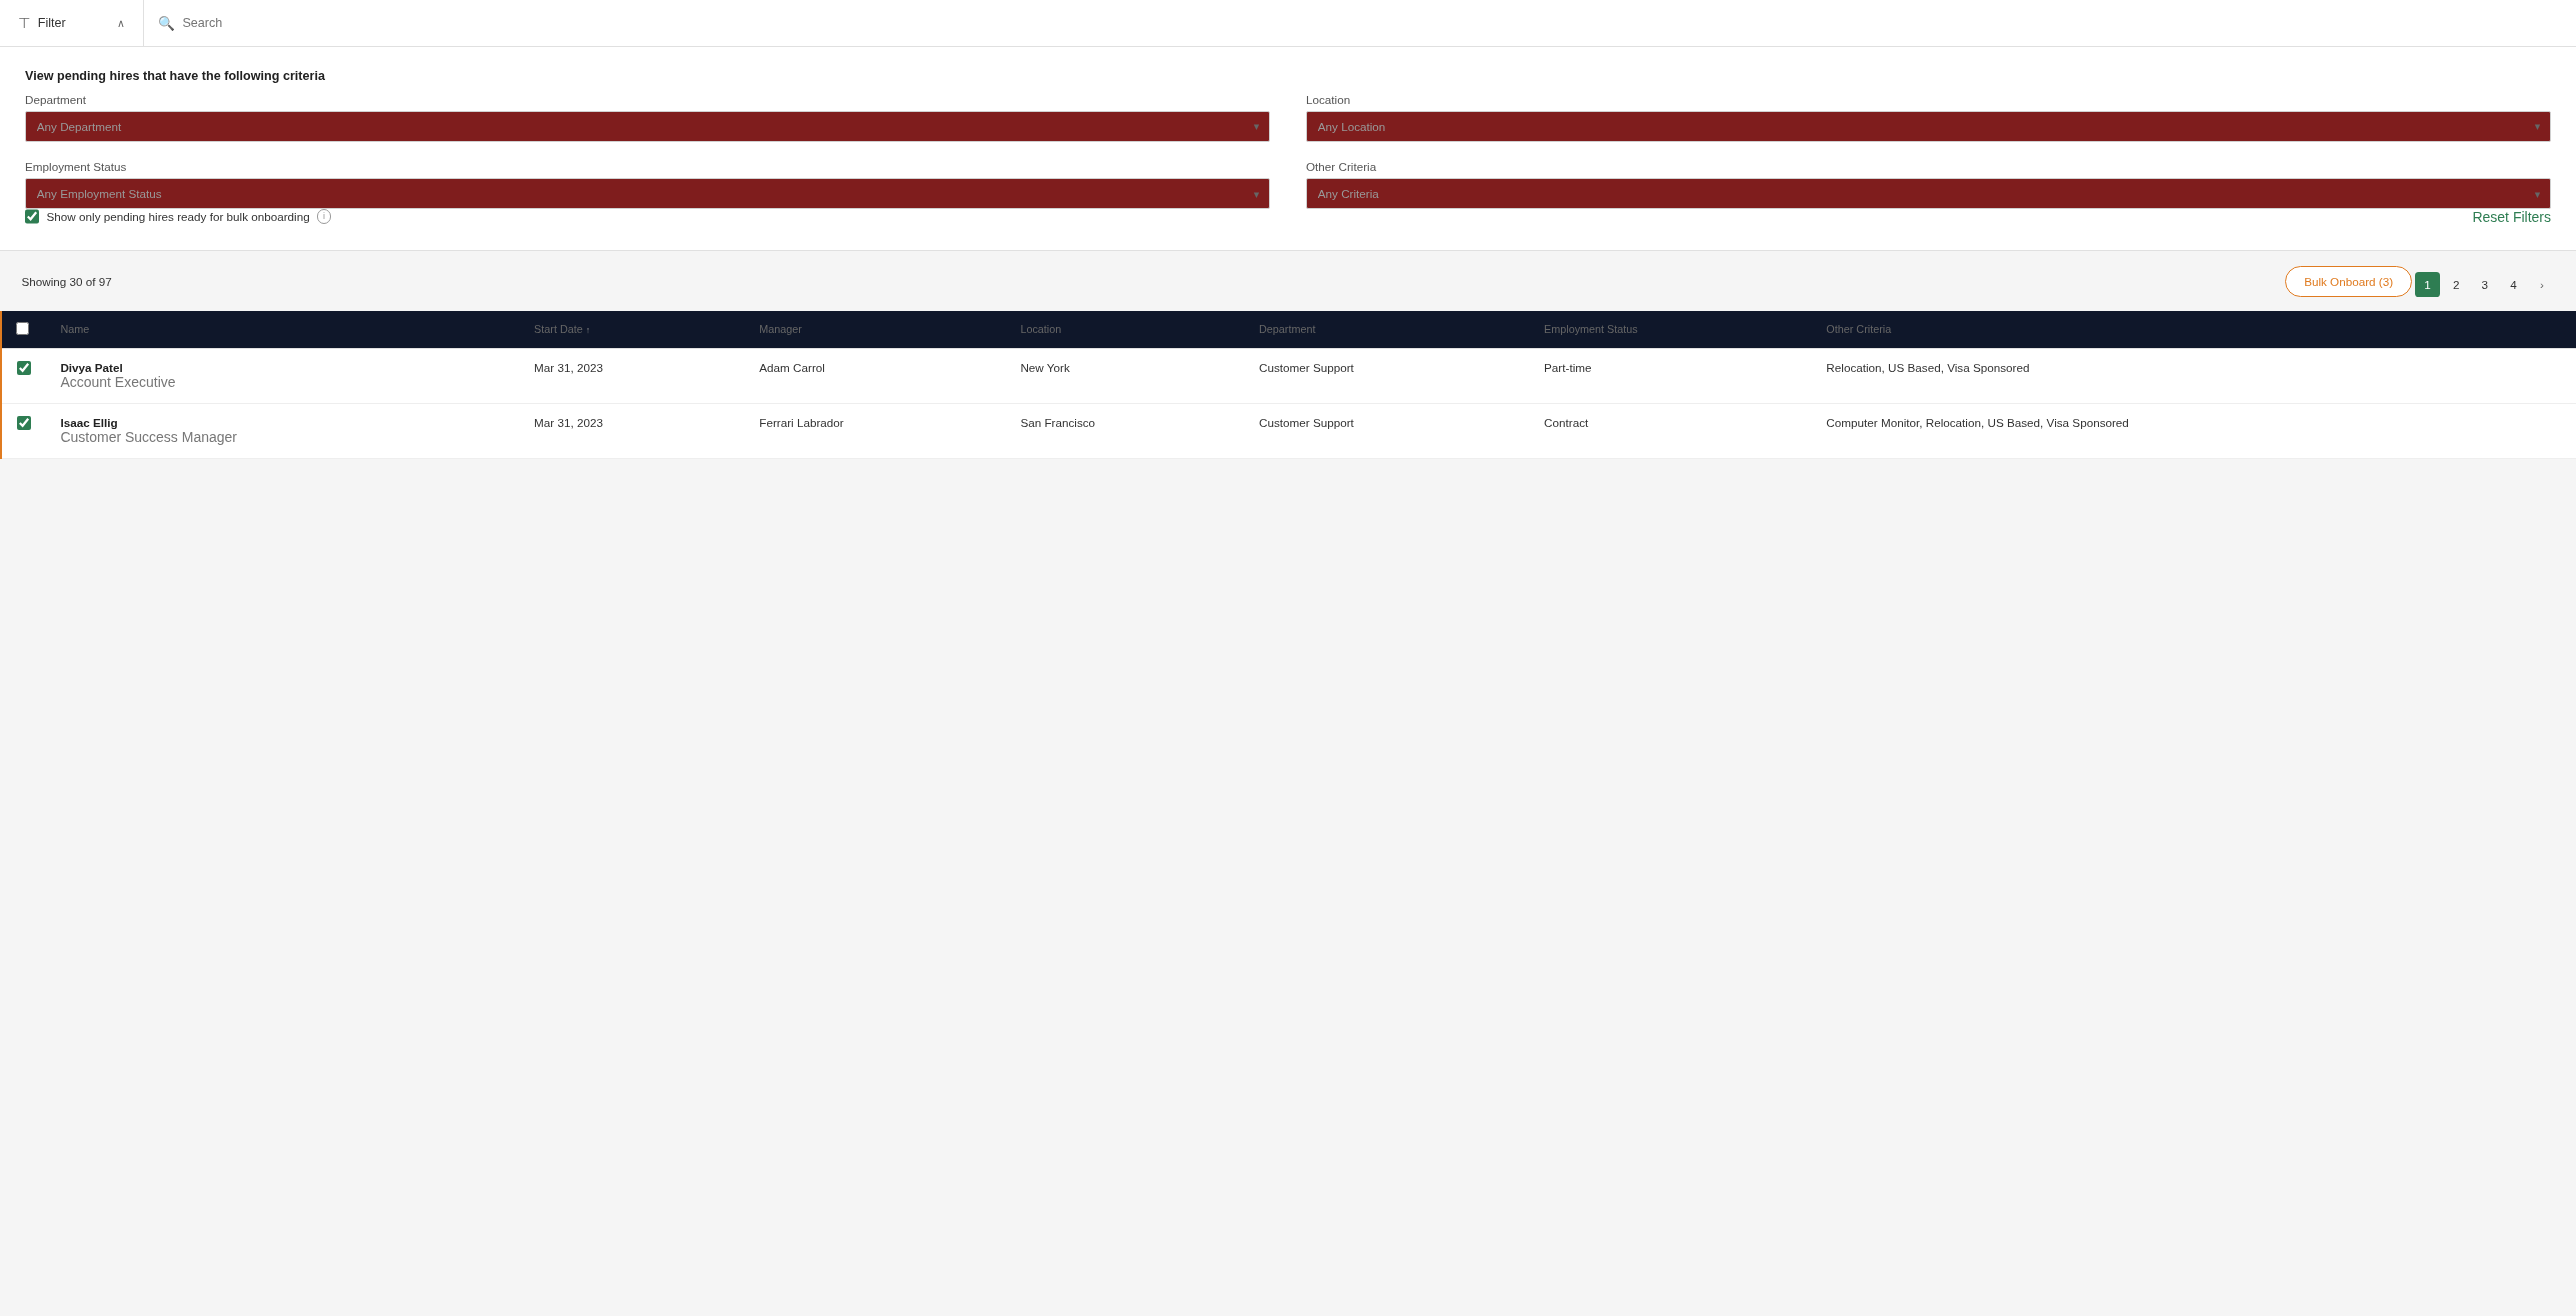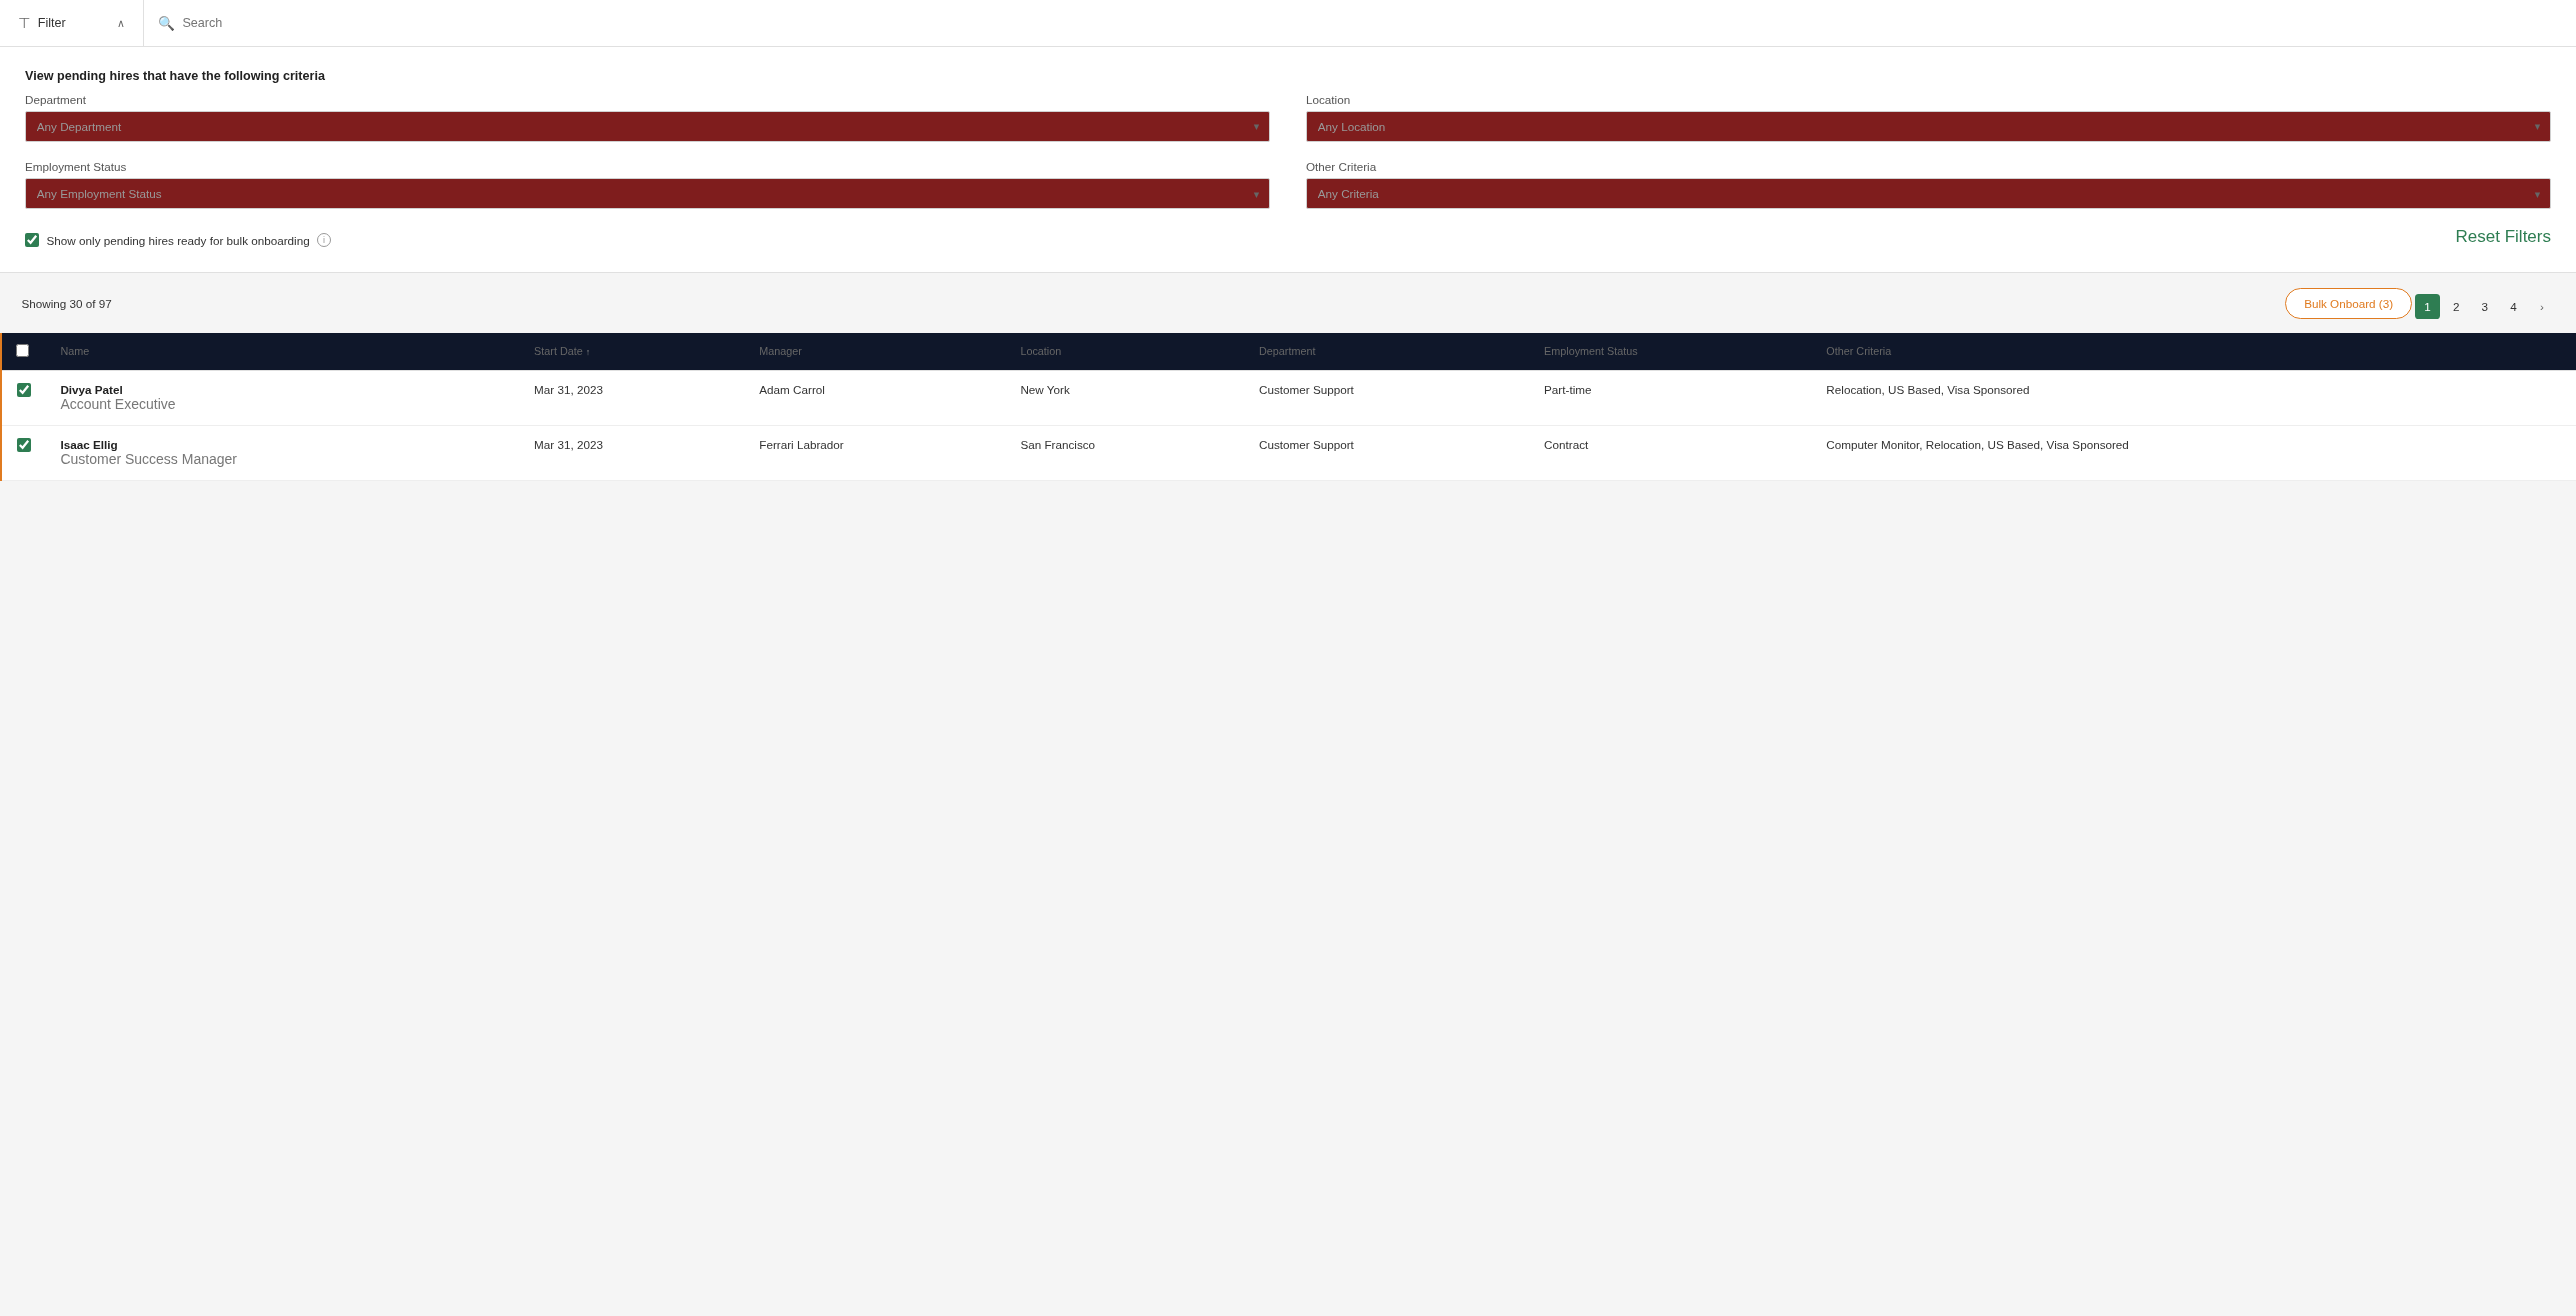--- a/index.html
+++ b/index.html
@@ -116,23 +116,22 @@
       right: 10.8px;
       top: 50%;
       transform: translateY(-50%);
       color: #666;
       pointer-events: none;
       font-size: 10.8px;
     }
 
     .filter-footer {
       display: flex;
-      align-items: flex-end;
+      align-items: flex-start;
       justify-content: space-between;
-      margin-top: 18px;
     }
 
     .checkbox-row {
       display: flex;
       align-items: center;
       gap: 7.2px;
     }
 
     .checkbox-row input[type="checkbox"] {
       width: 14.4px;
@@ -153,21 +152,21 @@
       width: 14.4px;
       height: 14.4px;
       border: 0.9px solid #999;
       border-radius: 50%;
       font-size: 9px;
       color: #999;
       cursor: pointer;
     }
 
     .reset-filters {
-      font-size: 17px;
+      font-size: 14px;
       color: #2e7d52;
       cursor: pointer;
       text-decoration: none;
       background: none;
       border: none;
     }
 
     .table-container {
       background: #fff;
       margin-top: 0;

